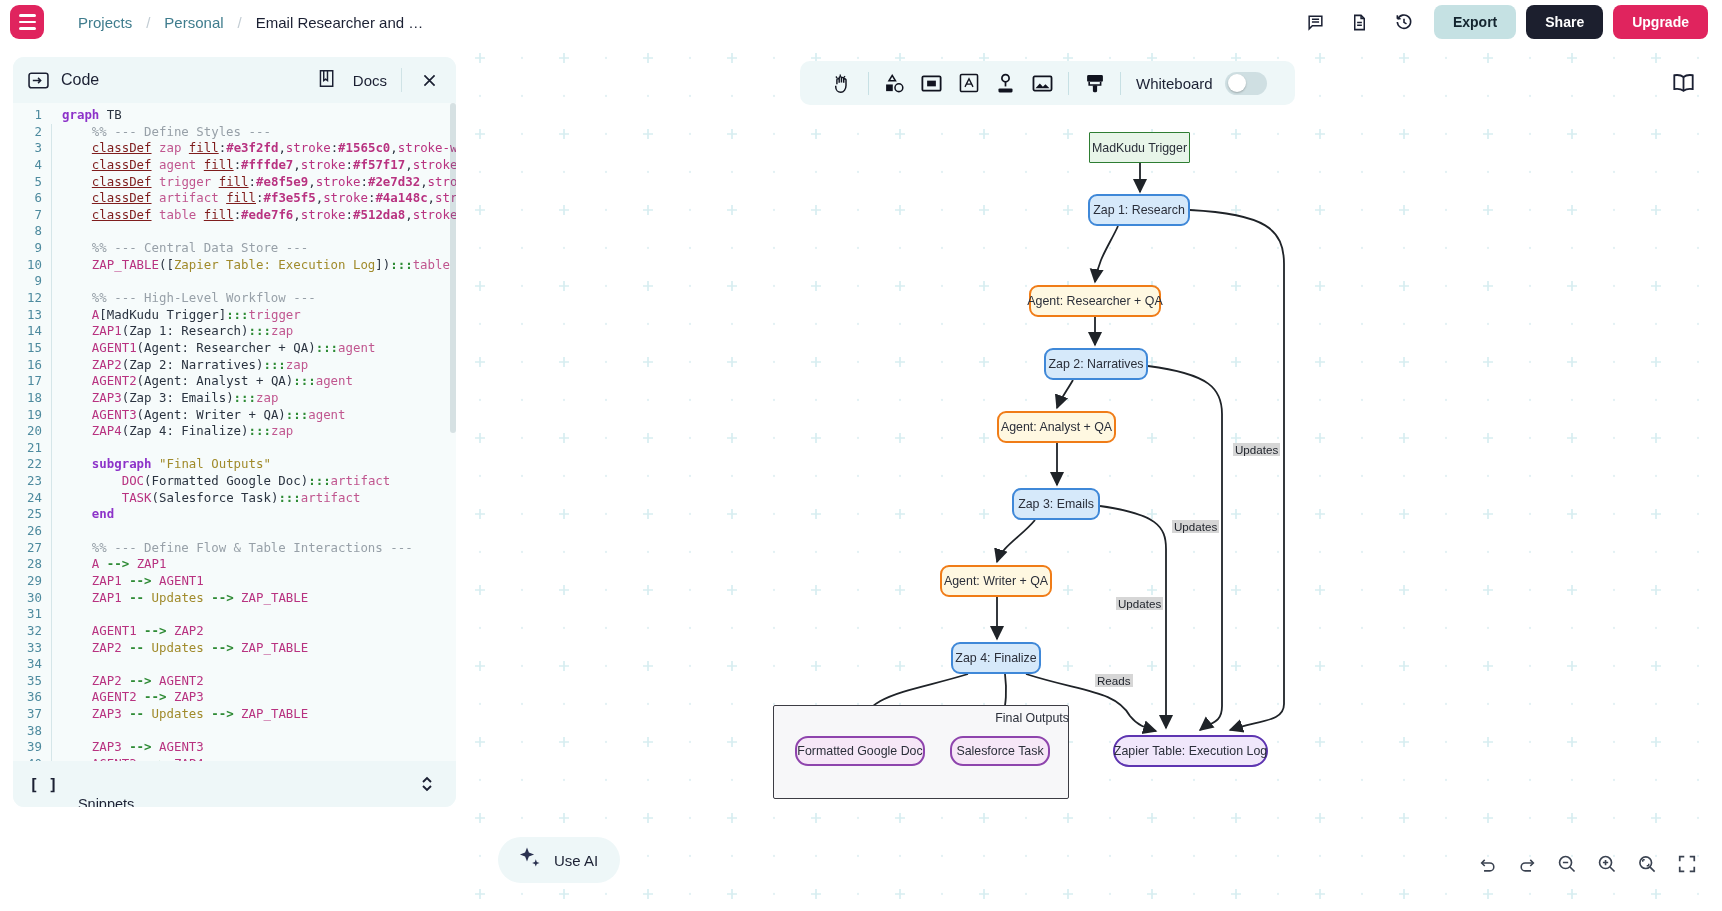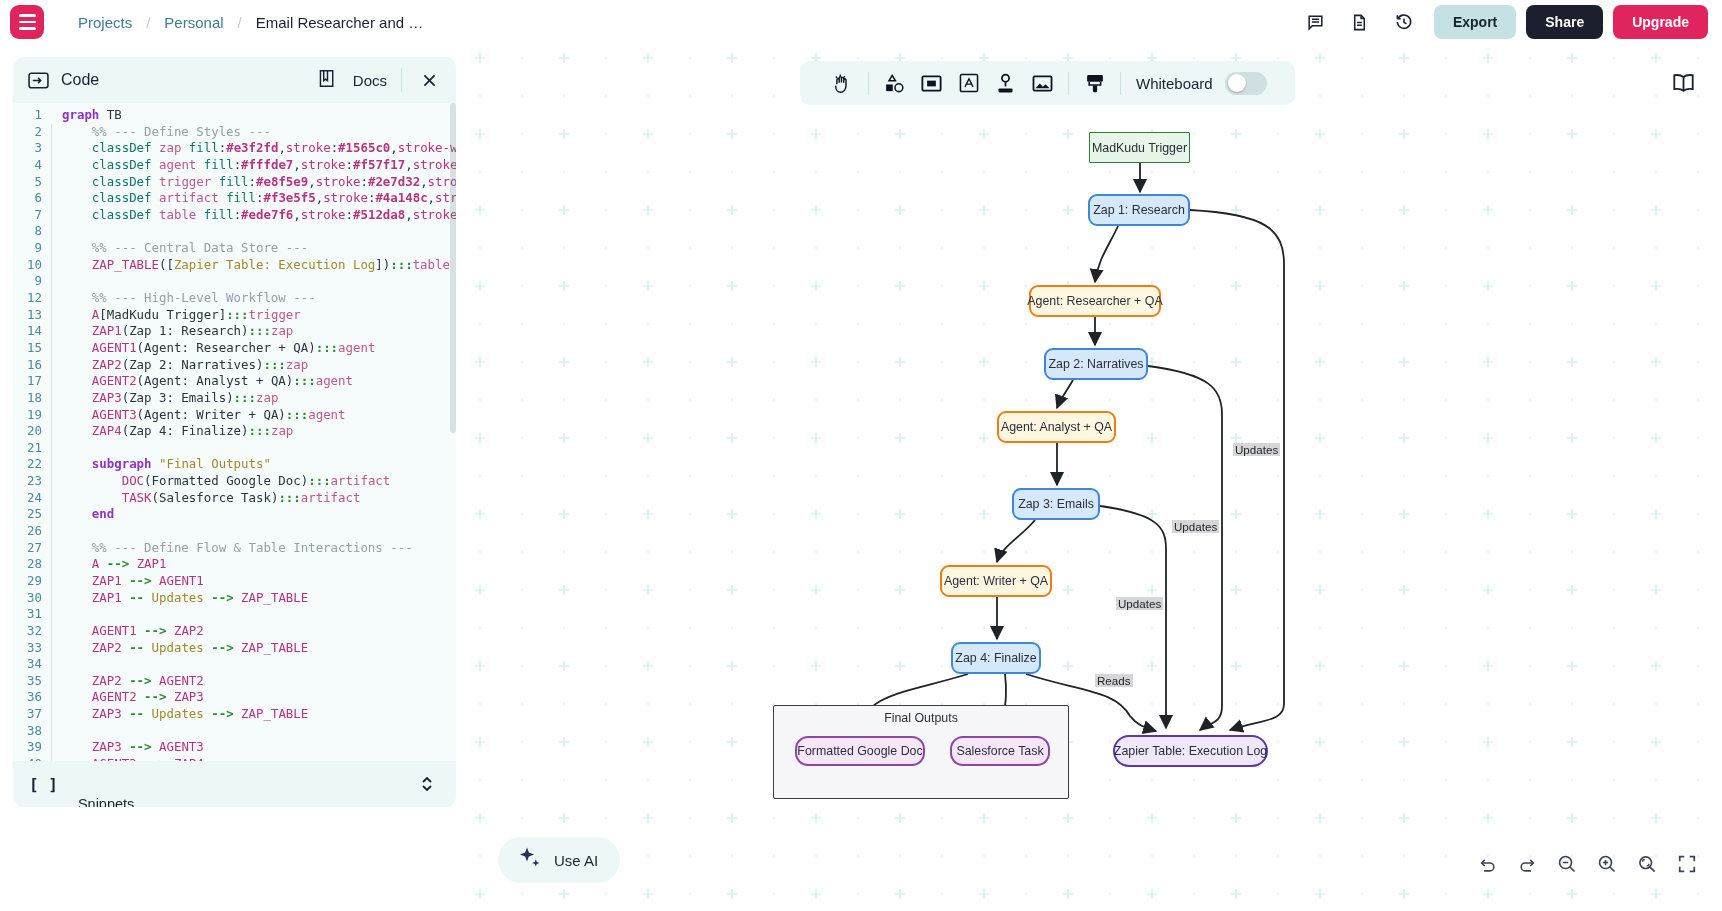--- a/index.html
+++ b/index.html
@@ -74,21 +74,21 @@
     width: 38px; flex: 0 0 38px; text-align: right; padding-right: 9px;
     color: #4d8a9e; -webkit-user-select: none; user-select: none;
   }
   .egut { width: 1px; flex: 0 0 1px; background: #d5e6e9; margin-right: 0px; }
   .ecode { padding-left: 10px; }
   .kw   { color: #8d33c9; font-weight: 700; }
   .id   { color: #b83280; }
   .cm   { color: #97a0a8; }
   .str  { color: #a08a2a; }
   .num  { color: #b83280; font-weight: 700; }
-  .prop { color: #0f766e; }
+  .prop { color: #7f1d1d; text-decoration: underline; }
   .arr  { color: #2e8b35; font-weight: 700; }
   .cls  { color: #c0568f; }
   .lbl  { color: #a08a2a; }
   .plain{ color: #2a3340; }
 
   .editor-scrollbar-v {
     position: absolute; right: 0; top: 0; width: 6px; height: 330px;
     background: rgba(100,130,140,0.22); border-radius: 4px;
   }
 
@@ -162,21 +162,21 @@
   .n-agent   { background: #fff8e1; border: 2.2px solid #f07c17; border-radius: 9px; }
   .n-artifact{ background: #f6e7f7; border: 2.2px solid #8e44ad; border-radius: 13px; }
   .n-table   { background: #f0e7fb; border: 2.4px solid #5e35b1; border-radius: 22px; }
 
   .subgraph {
     position: absolute; background: #f7f7f9; border: 1.9px solid #3c3c44;
     border-radius: 2px;
   }
   .subgraph-title {
     position: absolute; font-size: 12.4px; color: #2b2f3a; white-space: nowrap;
-    text-align: center;
+    text-align: right;
   }
   .edge-label {
     position: absolute; font-size: 11.6px; color: #22262e; background: #d6d6d6;
     padding: 0 2px; white-space: nowrap;
   }
 </style>
 </head>
 <body>
 
 <div class="topbar">

